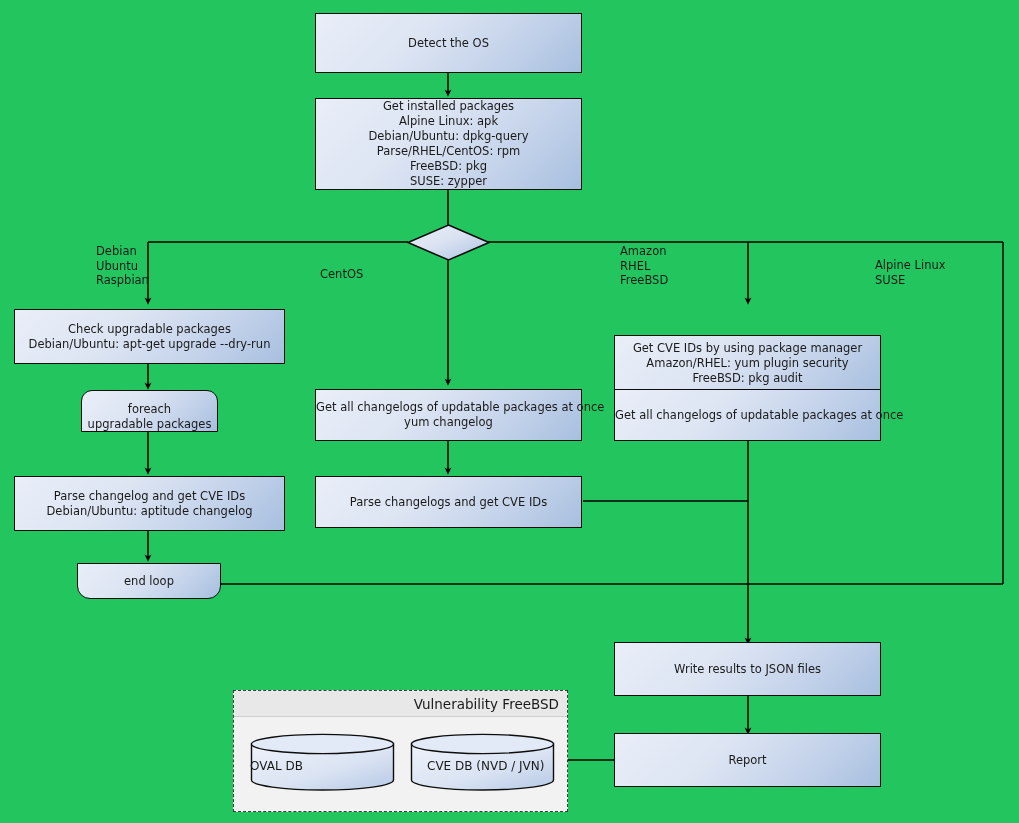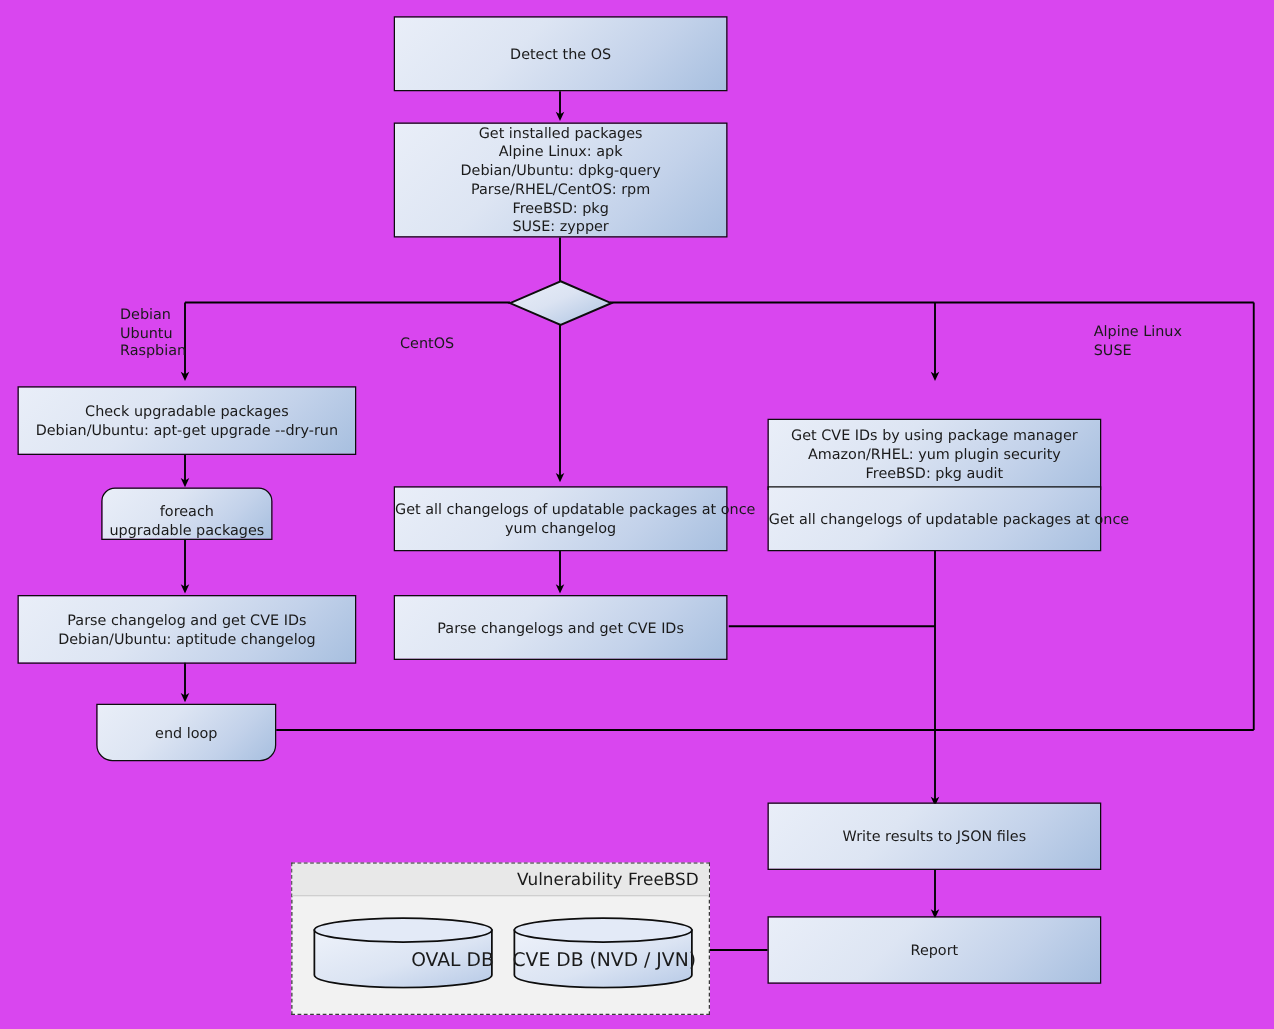--- a/index.html
+++ b/index.html
@@ -8,21 +8,21 @@
     padding: 0;
     background: #ffffff;
   }
   body {
     font-family: "DejaVu Sans", "Liberation Sans", sans-serif;
   }
   #canvas {
     position: relative;
     width: 1019px;
     height: 823px;
-    background: #d946ef;
+    background: #22c55e;
     overflow: hidden;
     text-decoration: underline;
   }
   svg.wires {
     position: absolute;
     left: 0;
     top: 0;
     width: 1019px;
     height: 823px;
     pointer-events: none;
@@ -101,22 +101,22 @@
     padding-right: 8px;
     font-size: 13.5px;
     color: #1a1a1a;
   }
   .cylinder {
     position: absolute;
   }
   .cyl-label {
     position: absolute;
     width: 100%;
-    text-align: right;
-    font-size: 15px;
+    text-align: left;
+    font-size: 12px;
     color: #1a1a1a;
     white-space: nowrap;
   }
   .overflow-txt {
     white-space: nowrap;
     overflow: visible;
   }
 </style>
 </head>
 <body>
@@ -196,20 +196,25 @@
   <div class="branch-label" style="left:96px; top:244px; width:124px;">
     <div>Debian</div>
     <div>Ubuntu</div>
     <div>Raspbian</div>
   </div>
 
   <div class="branch-label" style="left:320px; top:267px; width:120px;">
     <div>CentOS</div>
   </div>
 
+  <div class="branch-label" style="left:620px; top:244px; width:120px;">
+    <div>Amazon</div>
+    <div>RHEL</div>
+    <div>FreeBSD</div>
+  </div>
 
   <div class="branch-label" style="left:875px; top:258px; width:120px;">
     <div>Alpine Linux</div>
     <div>SUSE</div>
   </div>
 
   <div class="node" style="left:14px; top:309px; width:271px; height:55px;">
     <div class="txt">
       <div>Check upgradable packages</div>
       <div>Debian/Ubuntu: apt-get upgrade --dry-run</div>
@@ -224,21 +229,21 @@
     </div>
   </div>
 
   <div class="node" style="left:14px; top:476px; width:271px; height:55px;">
     <div class="txt">
       <div>Parse changelog and get  CVE IDs</div>
       <div>Debian/Ubuntu: aptitude changelog</div>
     </div>
   </div>
 
-  <div class="node loop-end" style="left:77px; top:563px; width:144px; height:46px;">
+  <div class="node loop-end" style="left:77px; top:563px; width:144px; height:36px;">
     <div class="shape"></div>
     <div class="txt">
       <div>end loop</div>
     </div>
   </div>
 
   <div class="node" style="left:315px; top:389px; width:267px; height:52px;">
     <div class="txt overflow-txt">
       <div>Get all changelogs of updatable packages at once</div>
       <div>yum changelog</div>
@@ -302,17 +307,17 @@
         <defs>
           <linearGradient id="cylg2" x1="0" y1="0" x2="1" y2="1">
             <stop offset="0%" stop-color="#eef2fa"></stop>
             <stop offset="55%" stop-color="#dbe4f3"></stop>
             <stop offset="100%" stop-color="#b6c9e6"></stop>
           </linearGradient>
         </defs>
         <path d="M1.5,11 L1.5,47 A71,10 0 0 0 143.5,47 L143.5,11 Z" fill="url(#cylg2)" stroke="#0d0d0d" stroke-width="1.4"></path>
         <ellipse cx="72.5" cy="11" rx="71" ry="9.6" fill="#e3eaf7" stroke="#0d0d0d" stroke-width="1.4"></ellipse>
       </svg>
-      <div class="cyl-label" style="top:26px;">CVE DB (NVD / JVN)</div>
+      <div class="cyl-label" style="top:26px;margin-left:17px;">CVE DB (NVD / JVN)</div>
     </div>
   </div>
 
 </div>
 
 </body></html>

